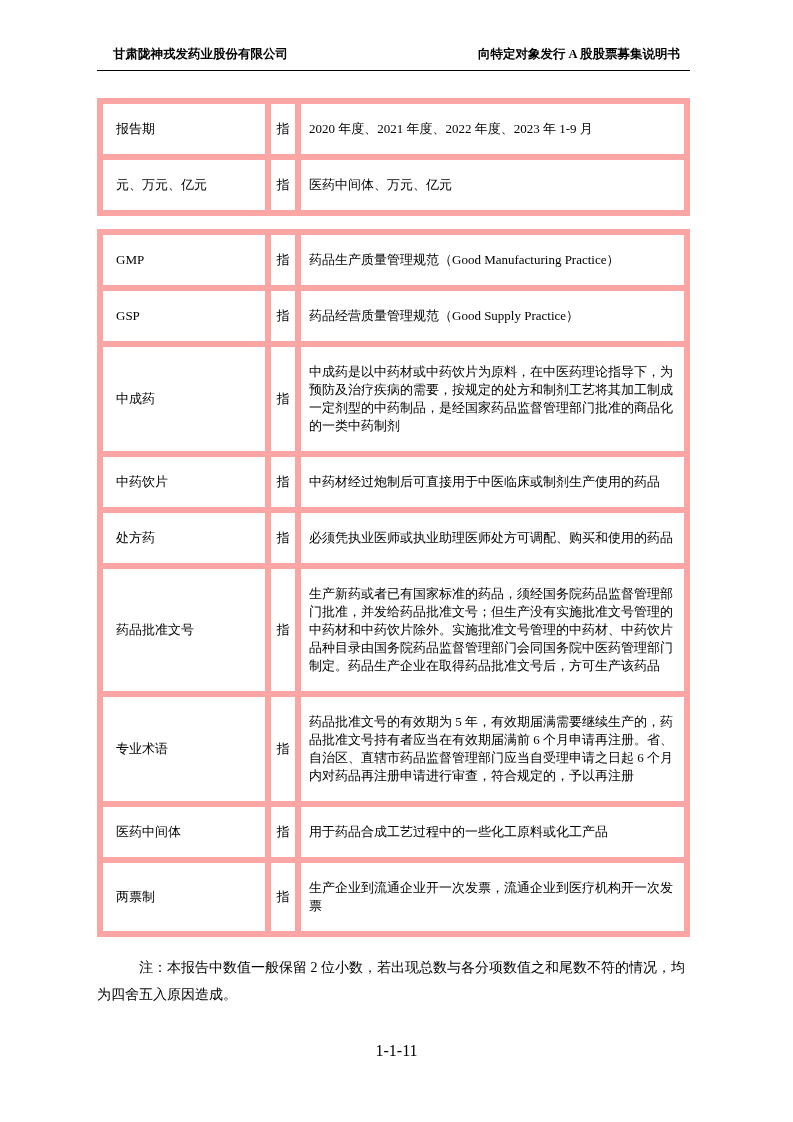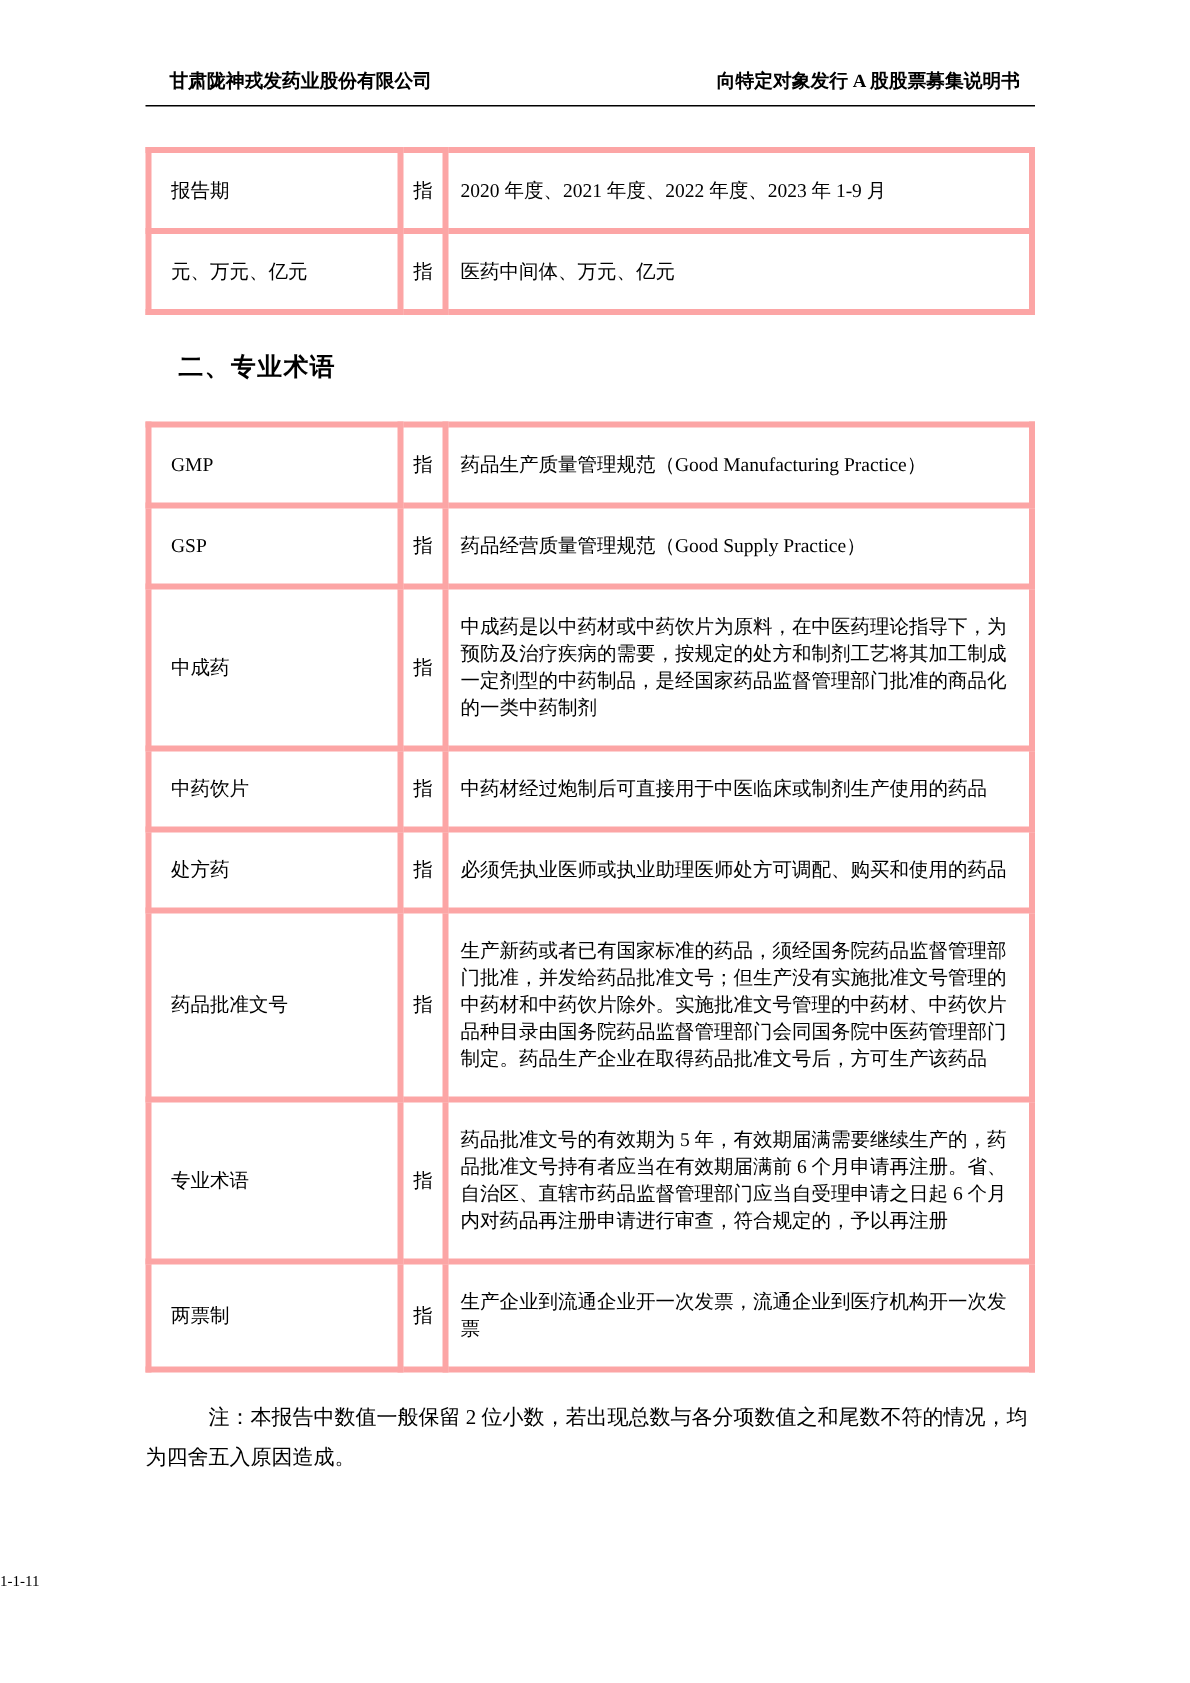--- a/index.html
+++ b/index.html
@@ -27,21 +27,21 @@
     border-bottom: 1.5px solid #000;
   }
   table.terms-table {
     width: 100%;
     border-collapse: collapse;
     table-layout: fixed;
   }
   table.intro { margin-top: 27px; }
   table.main { margin-top: 13px; }
   td {
-    border: 4px solid #fca5a5;
+    border: 6px solid #fca5a5;
     font-size: 13px;
     line-height: 18px;
     vertical-align: middle;
     padding: 16px 8px;
     word-break: break-all;
   }
   td.term { width: 168px; padding-left: 13px; }
   td.zhi  { width: 30px; text-align: center; padding-left: 2px; padding-right: 2px; }
   td.definition { }
   h2.section-heading {
@@ -55,22 +55,22 @@
     margin-top: 17px;
     font-size: 14px;
     line-height: 27px;
     text-indent: 3em;
   }
   .doc-footer {
     position: absolute;
     left: 0;
     right: 0;
     bottom: 62px;
-    text-align: left;
-    font-size: 10px;
+    text-align: center;
+    font-size: 16px;
     margin-top: 35px;
   }
 </style>
 </head>
 <body>
 
 <div class="page">
 
   <div class="doc-header">
     <span>甘肃陇神戎发药业股份有限公司</span>
@@ -85,21 +85,20 @@
           <td class="definition">2020 年度、2021 年度、2022 年度、2023 年 1-9 月</td>
         </tr>
         <tr>
           <td class="term">元、万元、亿元</td>
           <td class="zhi">指</td>
           <td class="definition">医药中间体、万元、亿元</td>
         </tr>
       </tbody>
   </table>
 
-  <h2 class="section-heading">二、专业术语</h2>
 
   <table class="terms-table main">
     <tbody>
         <tr>
           <td class="term">GMP</td>
           <td class="zhi">指</td>
           <td class="definition">药品生产质量管理规范（Good Manufacturing Practice）</td>
         </tr>
         <tr>
           <td class="term">GSP</td>
@@ -125,20 +124,25 @@
           <td class="term">药品批准文号</td>
           <td class="zhi">指</td>
           <td class="definition">生产新药或者已有国家标准的药品，须经国务院药品监督管理部门批准，并发给药品批准文号；但生产没有实施批准文号管理的中药材和中药饮片除外。实施批准文号管理的中药材、中药饮片品种目录由国务院药品监督管理部门会同国务院中医药管理部门制定。药品生产企业在取得药品批准文号后，方可生产该药品</td>
         </tr>
         <tr>
           <td class="term">专业术语</td>
           <td class="zhi">指</td>
           <td class="definition">药品批准文号的有效期为 5 年，有效期届满需要继续生产的，药品批准文号持有者应当在有效期届满前 6 个月申请再注册。省、自治区、直辖市药品监督管理部门应当自受理申请之日起 6 个月内对药品再注册申请进行审查，符合规定的，予以再注册</td>
         </tr>
         <tr>
+          <td class="term">医药中间体</td>
+          <td class="zhi">指</td>
+          <td class="definition">用于药品合成工艺过程中的一些化工原料或化工产品</td>
+        </tr>
+        <tr>
           <td class="term">两票制</td>
           <td class="zhi">指</td>
           <td class="definition">生产企业到流通企业开一次发票，流通企业到医疗机构开一次发票</td>
         </tr>
       </tbody>
   </table>
 
   <p class="note">注：本报告中数值一般保留 2 位小数，若出现总数与各分项数值之和尾数不符的情况，均为四舍五入原因造成。</p>
 
   <div class="doc-footer">

